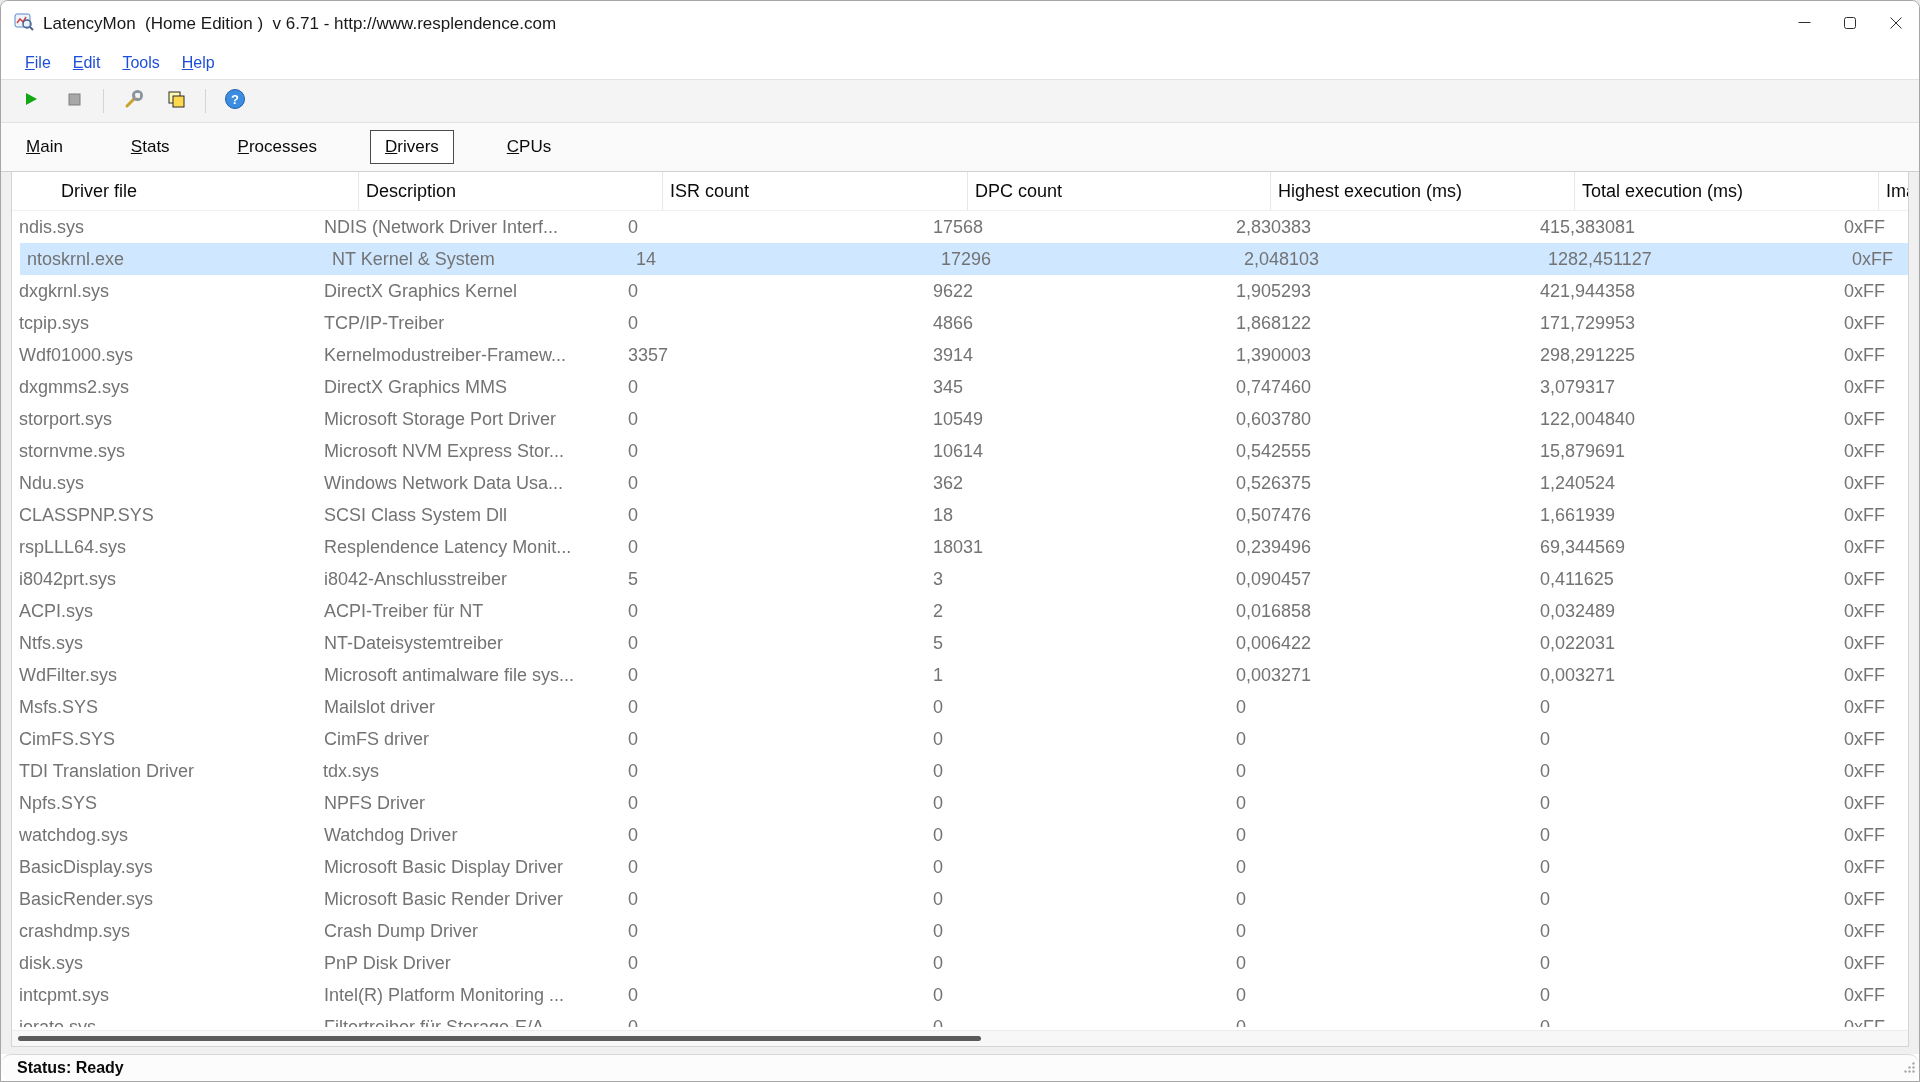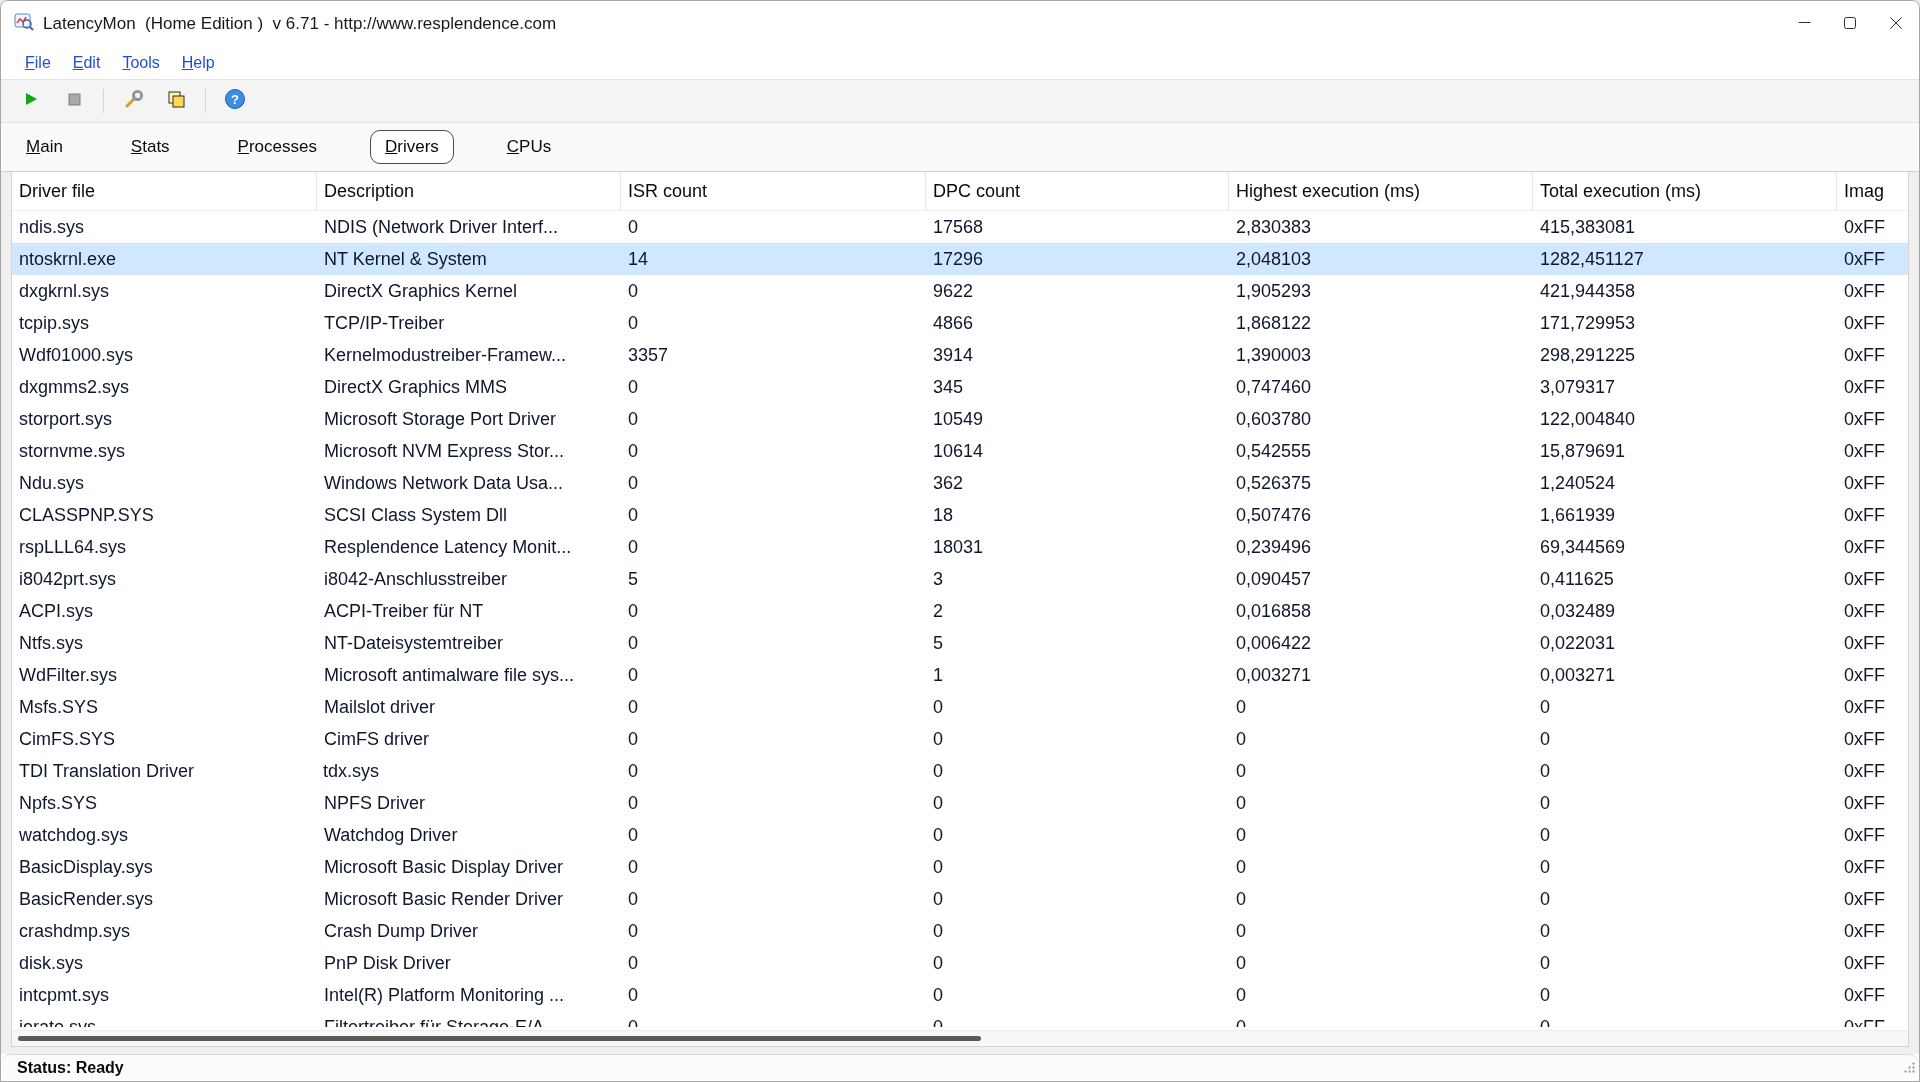--- a/index.html
+++ b/index.html
@@ -37,39 +37,39 @@
     border-top: 1px solid #e2e2e2; border-bottom: 1px solid #e2e2e2;
     display: flex; align-items: center; padding-left: 12px; gap: 7px;
   }
   .tool-btn { width: 36px; height: 32px; display: flex; align-items: center; justify-content: center; }
   .tool-btn.disabled { opacity: 0.85; }
   .tool-sep { width: 1px; height: 24px; background: #d4d4d4; margin: 0 4px; }
 
   
   .tabsrow { height: 48px; flex: 0 0 auto; display: flex; align-items: center; padding-left: 10px; background: #fafafa; font-size: 17px; gap: 24px; }
   .tab { padding: 6px 14px; margin-right: 14px; border: 1px solid transparent; color: #0a0a0a; }
-  .tab.active { border: 1px solid #4c4c4c; background: #ffffff; border-radius: 10px; }
+  .tab.active { border: 1px solid #4c4c4c; background: #ffffff; border-radius: 0; }
 
   
   .content { flex: 1; border-top: 1px solid #cfcfcf; background: #f0f0f0; padding: 0 10px; position: relative; }
   .panel {
     height: 875px; background: #ffffff;
     border: 1px solid #d4d4d4; border-top: none;
     display: flex; flex-direction: column; overflow: hidden; position: relative;
   }
-  .thead { display: flex; height: 39px; line-height: 38px; background: #ffffff; border-bottom: 1px solid #f0f0f0; flex: 0 0 auto; }
+  .thead { display: flex; height: 39px; line-height: 38px; background: #ffffff; border-bottom: 1px solid #f0f0f0; flex: 0 0 auto; padding-left: 42px; }
   .th {
     font-size: 18px; color: #0a0a0a; padding-left: 7px;
     white-space: nowrap; overflow: hidden;
     border-right: 1px solid #e7e7e7;
   }
   .th:last-child { border-right: none; }
   .tbody { flex: 1 1 auto; overflow: hidden; }
-  .trow { display: flex; height: 32px; line-height: 32px; font-size: 18px; color: #0f172a; }
-  .trow.selected { background: #cfe8ff; }
+  .trow { display: flex; height: 32px; line-height: 32px; font-size: 18px; color: #737373; }
+  .trow.selected { background: #cfe8ff; margin-left: 8px; }
   .trow.partial { height: 16px; overflow: hidden; }
   .tcell { padding-left: 7px; white-space: nowrap; overflow: hidden; }
 
   .col-file    { width: 305px; flex: 0 0 auto; }
   .col-desc    { width: 304px; flex: 0 0 auto; }
   .col-isr     { width: 305px; flex: 0 0 auto; }
   .col-dpc     { width: 303px; flex: 0 0 auto; }
   .col-highest { width: 304px; flex: 0 0 auto; }
   .col-total   { width: 304px; flex: 0 0 auto; }
   .col-image   { flex: 1 1 auto; min-width: 50px; }

